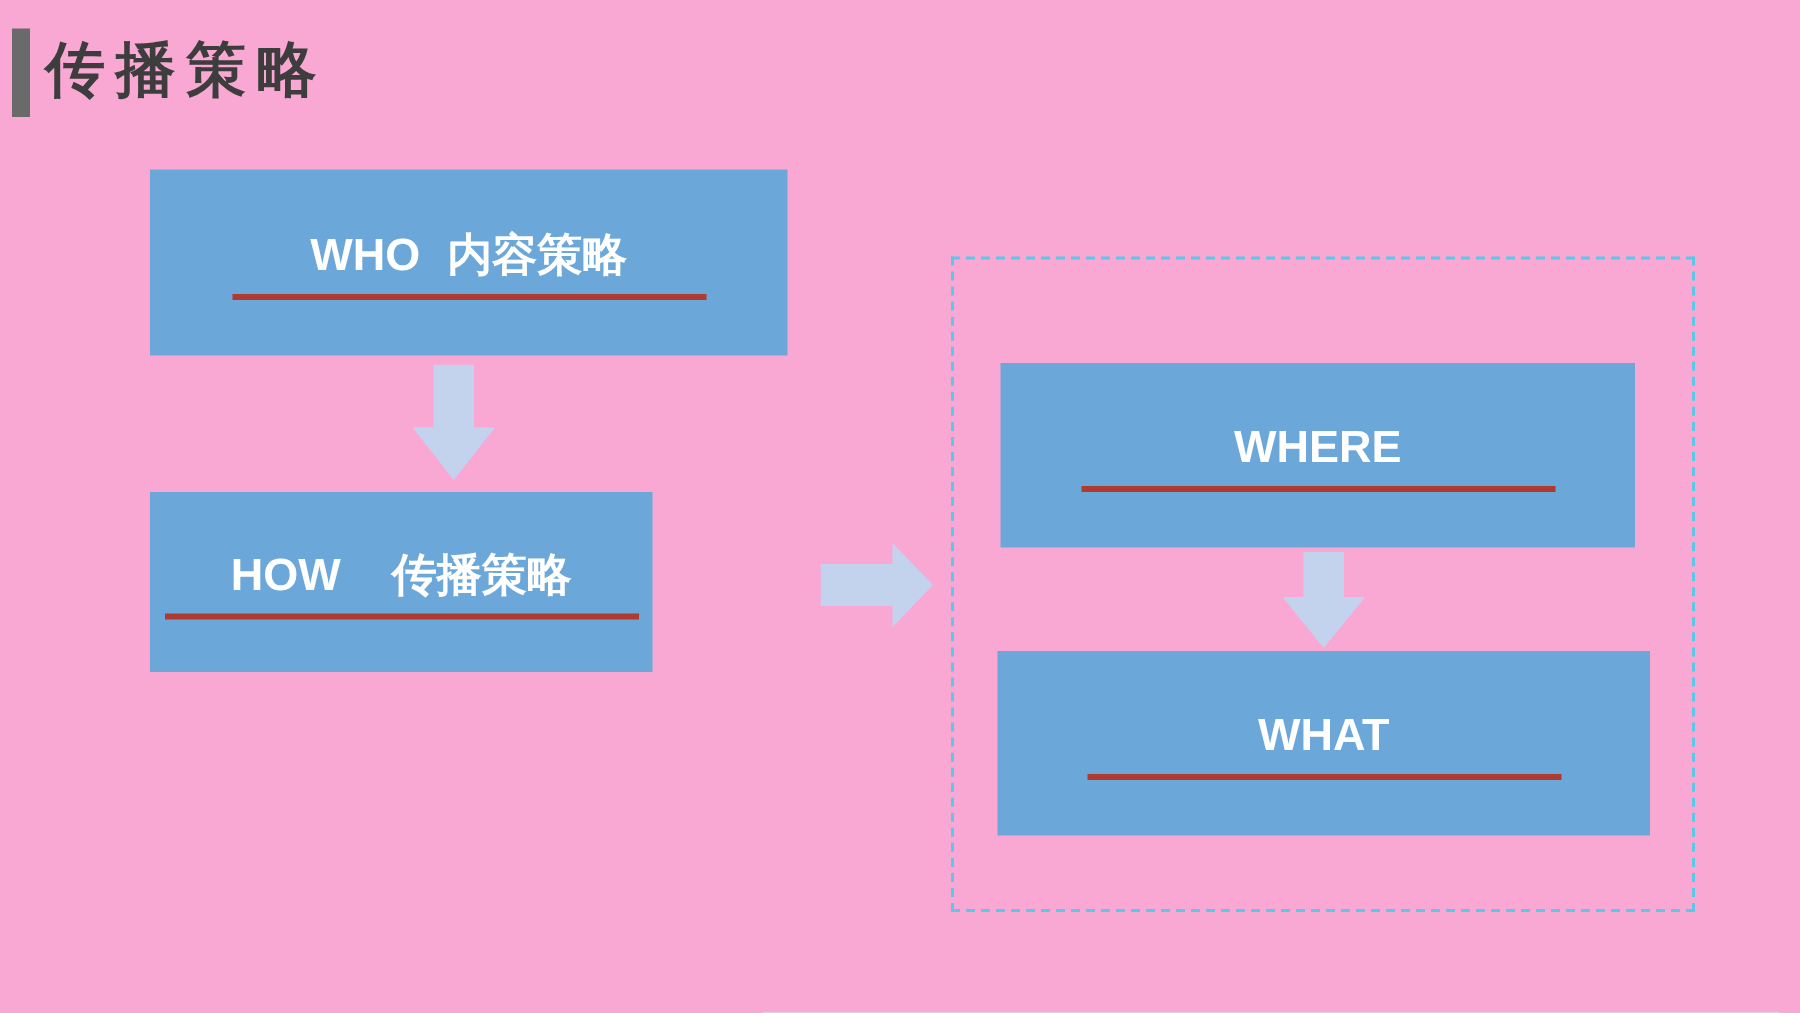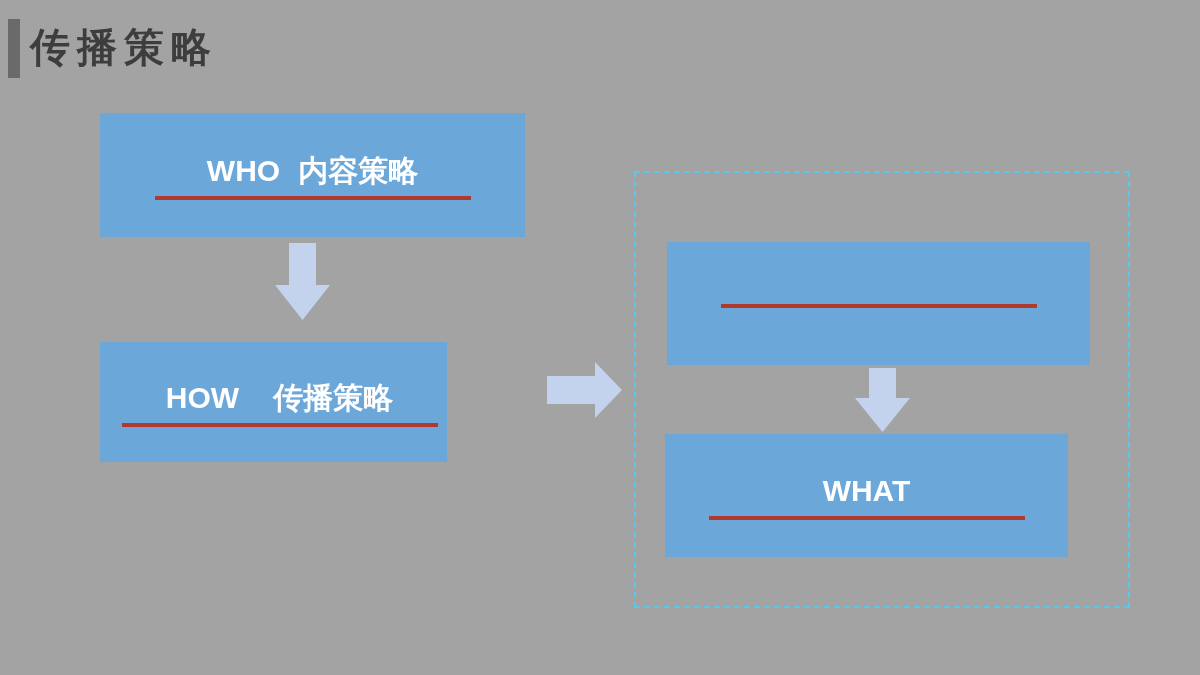--- a/index.html
+++ b/index.html
@@ -5,21 +5,21 @@
   html, body {
     margin: 0;
     padding: 0;
     background: #e8e8e8;
     font-family: "Liberation Sans", "DejaVu Sans", sans-serif;
   }
   .slide {
     position: relative;
     width: 1200px;
     height: 675px;
-    background: #a3a3a3;
+    background: #f9a8d4;
     overflow: hidden;
     text-align: center;
   }
 
   
   .title-bar {
     position: absolute;
     left: 8px;
     top: 19px;
     width: 12px;
@@ -41,23 +41,23 @@
   
   .node {
     position: absolute;
     background: #6ba7d8;
     display: flex;
     flex-direction: column;
     align-items: center;
     justify-content: center;
   }
   .node-who   { left: 100px; top: 113px; width: 425px; height: 124px; }
-  .node-how   { left: 100px; top: 342px; width: 335px; height: 120px; padding-left: 12px; }
+  .node-how   { left: 100px; top: 328px; width: 335px; height: 120px; }
   .node-where { left: 667px; top: 242px; width: 423px; height: 123px; }
-  .node-what  { left: 665px; top: 434px; width: 403px; height: 123px; }
+  .node-what  { left: 665px; top: 434px; width: 435px; height: 123px; }
 
   .node-text {
     display: flex;
     align-items: baseline;
     gap: 34px;
     color: #ffffff;
     font-size: 30px;
     font-weight: bold;
     line-height: 40px;
     white-space: nowrap;
@@ -117,20 +117,21 @@
   </div>
 
   <svg class="arrow arrow-how-group" viewBox="0 0 75 56">
     <polygon points="0,14 48,14 48,0 75,28 48,56 48,42 0,42" fill="#c3d3ed"></polygon>
   </svg>
 
   <div class="dashed-group"></div>
 
   <div class="node node-where">
     <div class="node-text">
+      <span>WHERE</span>
     </div>
     <div class="underline"></div>
   </div>
 
   <svg class="arrow arrow-where-what" viewBox="0 0 55 64">
     <polygon points="14,0 41,0 41,30 55,30 27.5,64 0,30 14,30" fill="#c3d3ed"></polygon>
   </svg>
 
   <div class="node node-what">
     <div class="node-text">

